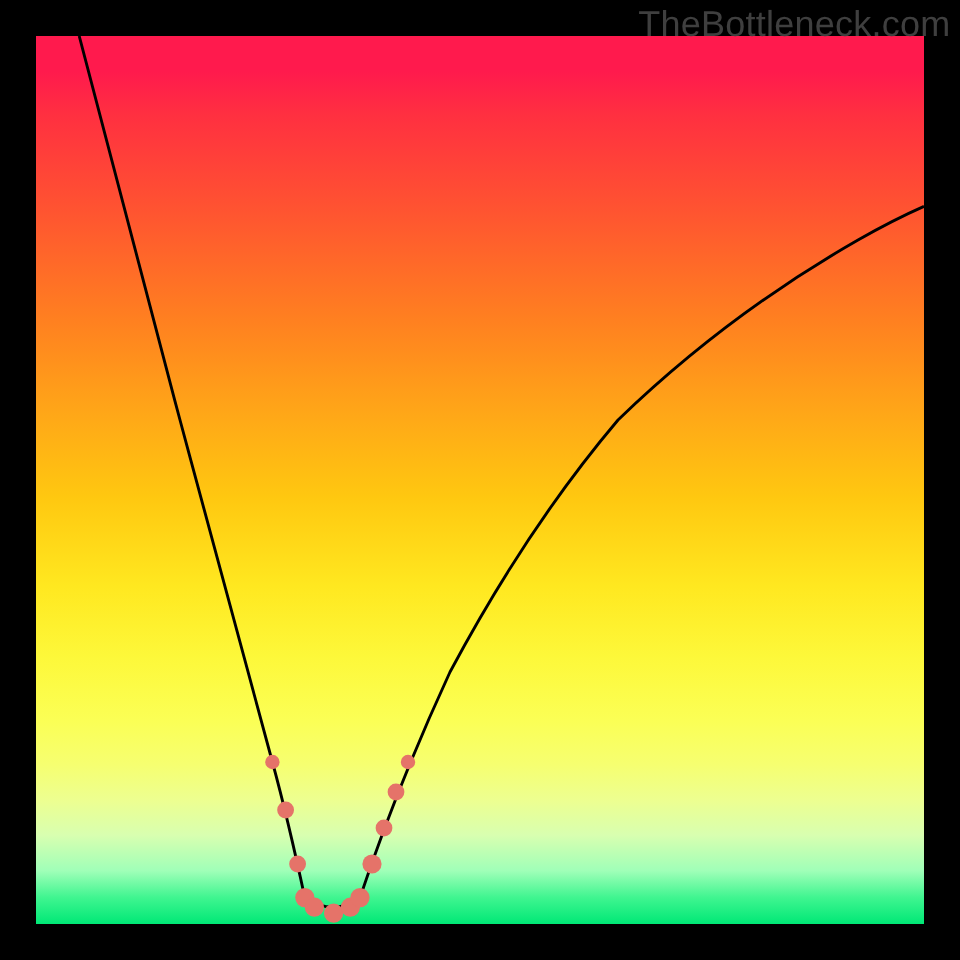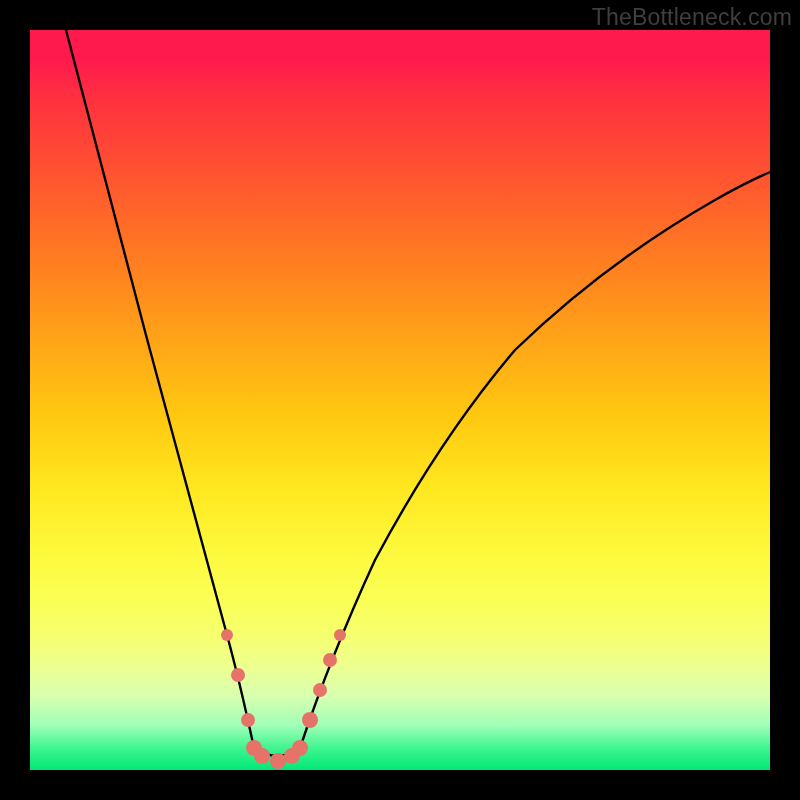--- a/index.html
+++ b/index.html
@@ -42,21 +42,21 @@
       #a0ffb8 94%,
       #40f590 97%,
       #00e876 100%
     );
   }
   .watermark {
     position: absolute;
     top: 4px;
     right: 8px;
     color: #3f3f3f;
-    font-size: 23px;
+    font-size: 30px;
     font-weight: 400;
     letter-spacing: 0.2px;
   }
   svg.curves {
     position: absolute;
     top: 0;
     left: 0;
   }
 </style>
 </head>

